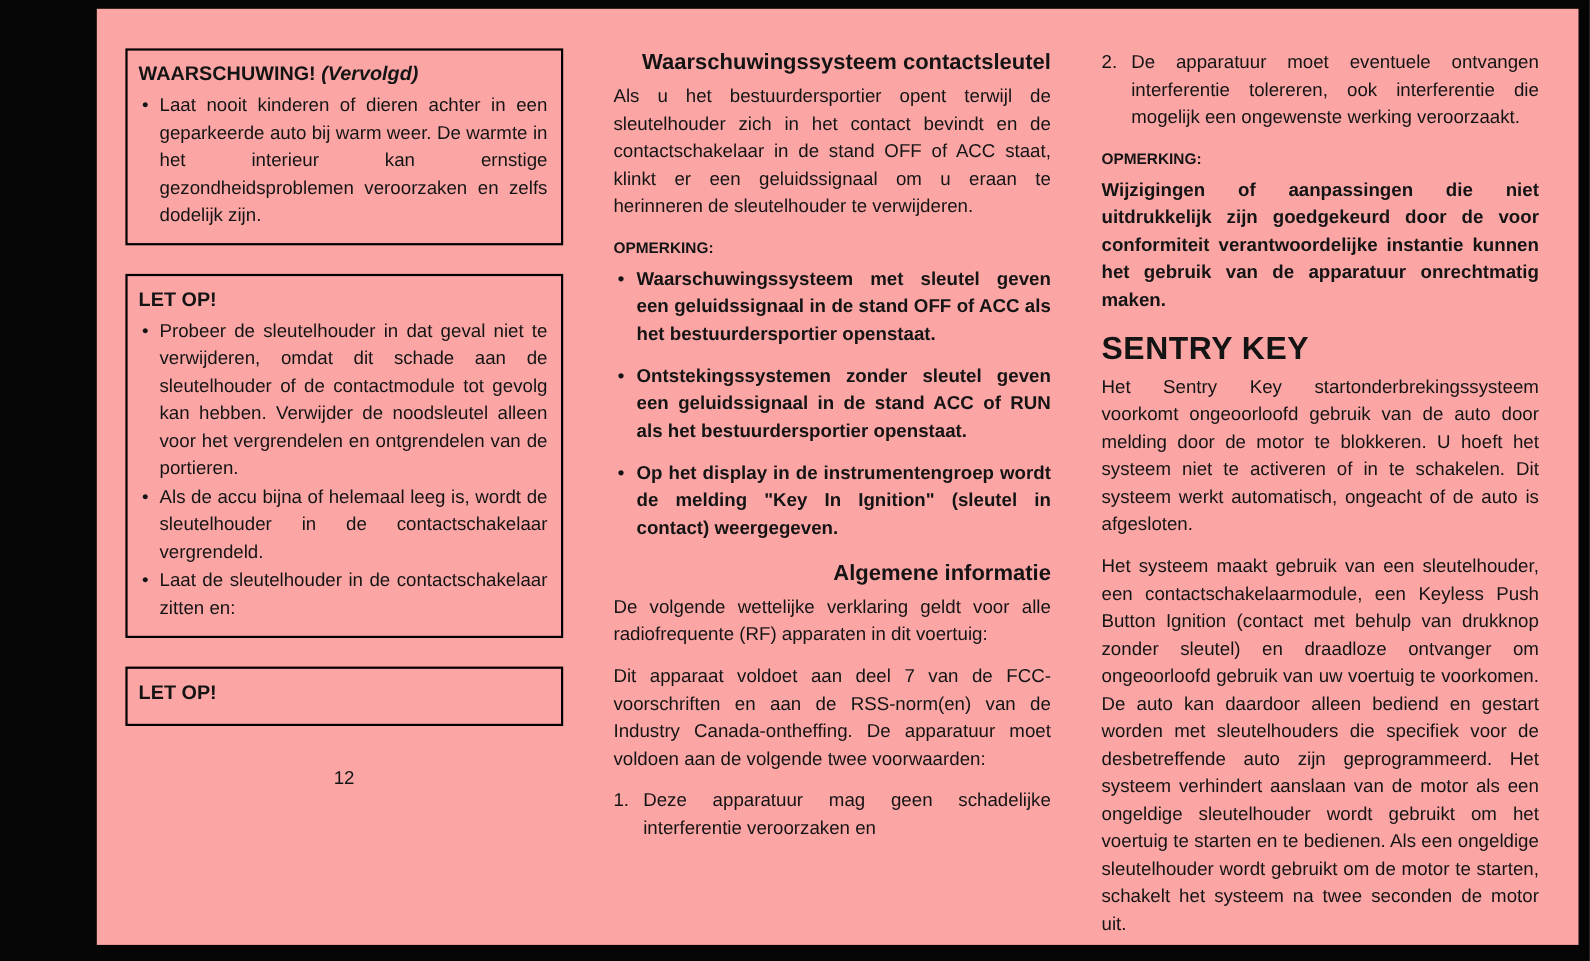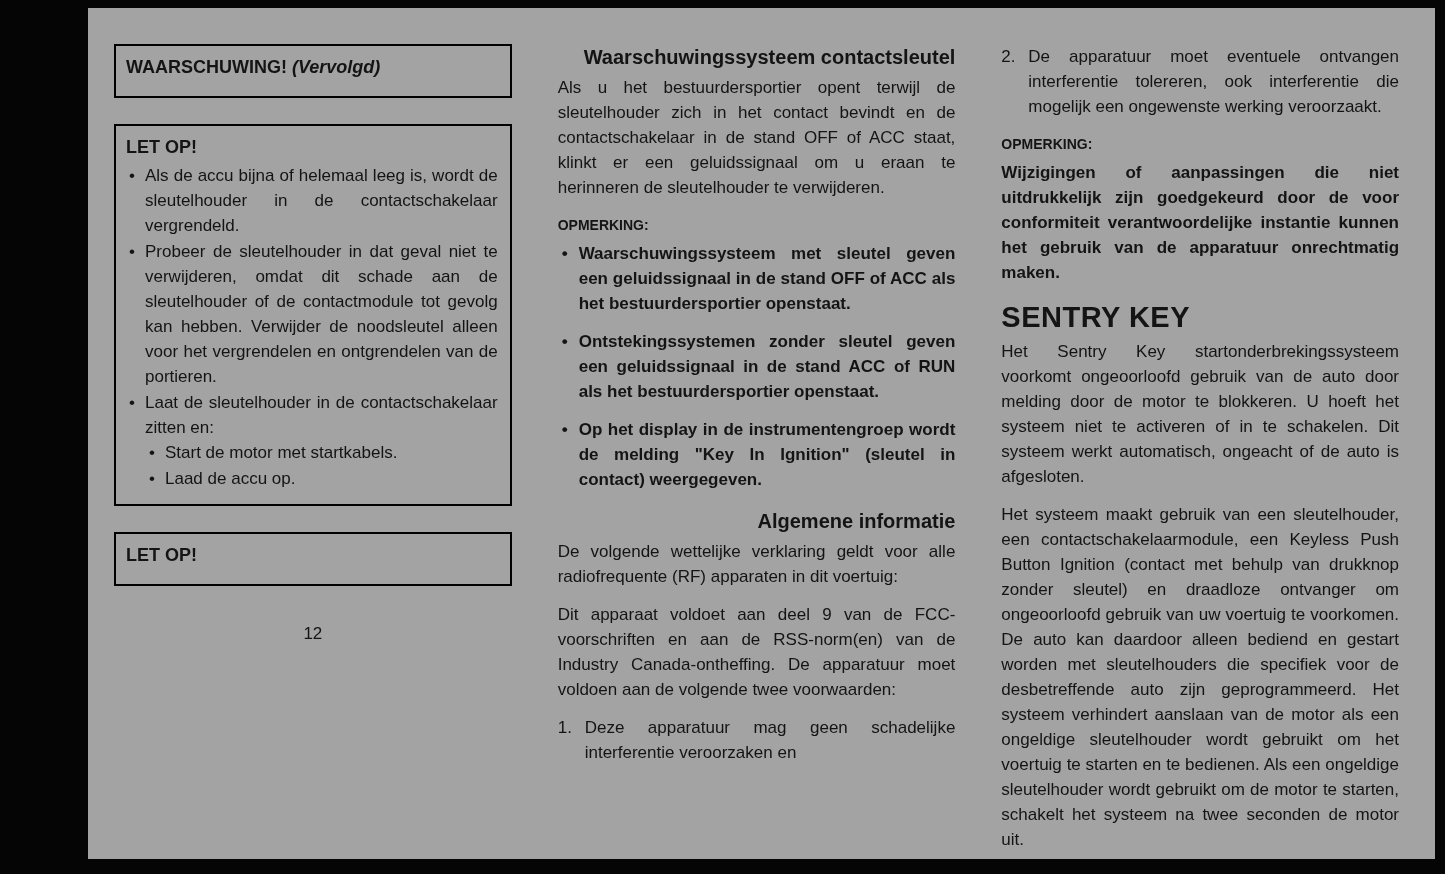--- a/index.html
+++ b/index.html
@@ -1,21 +1,21 @@
 <!DOCTYPE html>
 <html><head>
 <meta charset="utf-8">
 <style>
   * { margin:0; padding:0; box-sizing:border-box; }
   html, body { width:1445px; height:874px; background:#000; overflow:hidden; }
   body { font-family:"Liberation Sans", sans-serif; color:#141414; }
 
   .scan-frame { position:relative; width:1445px; height:874px; background:#050505; }
   .page { position:absolute; left:88px; top:8px; right:10px; bottom:15px;
-          background:#a3a3a3; padding:36px 36px 14px 26px; }
+          background:#fca5a5; padding:36px 36px 14px 26px; }
 
   .columns { display:flex; gap:46px; height:100%; }
   .col { flex:1; min-width:0; font-size:17px; line-height:25px; text-align:justify; }
 
   
   .box { border:2px solid #000; padding:9px 12px 13px 10px; margin-bottom:26px; }
   .box-title { font-size:18px; font-weight:bold; line-height:24px; margin-bottom:4px; text-align:left; }
   .box-title .it { font-style:italic; }
 
   .bullet { position:relative; padding-left:19px; }
@@ -47,52 +47,49 @@
   <div class="page">
     <div class="columns">
 
       <div class="col">
 
         <div class="box">
           <div class="box-title">
             <span>WAARSCHUWING!</span>
             <span class="it">(Vervolgd)</span>
           </div>
+          <div class="bullet">Laat nooit kinderen of dieren achter in een geparkeerde auto bij warm weer. De warmte in het interieur kan ernstige gezondheidsproblemen veroorzaken en zelfs dodelijk zijn.</div>
         </div>
 
         <div class="box">
           <div class="box-title">LET OP!</div>
+          <div class="bullet">Probeer de sleutelhouder in dat geval niet te verwijderen, omdat dit schade aan de sleutelhouder of de contactmodule tot gevolg kan hebben. Verwijder de noodsleutel alleen voor het vergrendelen en ontgrendelen van de portieren.</div>
           <div class="bullet">Als de accu bijna of helemaal leeg is, wordt de sleutelhouder in de contactschakelaar vergrendeld.</div>
-          <div class="bullet">Probeer de sleutelhouder in dat geval niet te verwijderen, omdat dit schade aan de sleutelhouder of de contactmodule tot gevolg kan hebben. Verwijder de noodsleutel alleen voor het vergrendelen en ontgrendelen van de portieren.</div>
           <div class="bullet">Laat de sleutelhouder in de contactschakelaar zitten en:</div>
-          <div class="sub-bullets">
-            <div class="bullet">Start de motor met startkabels.</div>
-            <div class="bullet">Laad de accu op.</div>
-          </div>
         </div>
 
         <div class="box">
           <div class="box-title">LET OP!</div>
         </div>
 
         <div class="page-number">12</div>
       </div>
 
       <div class="col">
         <div class="h-section">Waarschuwingssysteem contactsleutel</div>
         <div class="para">Als u het bestuurdersportier opent terwijl de sleutelhouder zich in het contact bevindt en de contactschakelaar in de stand OFF of ACC staat, klinkt er een geluidssignaal om u eraan te herinneren de sleutelhouder te verwijderen.</div>
 
         <div class="h-note">OPMERKING:</div>
         <div class="bold-bullet">Waarschuwingssysteem met sleutel geven een geluidssignaal in de stand OFF of ACC als het bestuurdersportier openstaat.</div>
         <div class="bold-bullet">Ontstekingssystemen zonder sleutel geven een geluidssignaal in de stand ACC of RUN als het bestuurdersportier openstaat.</div>
         <div class="bold-bullet">Op het display in de instrumentengroep wordt de melding "Key In Ignition" (sleutel in contact) weergegeven.</div>
 
         <div class="h-section" style="margin-top:16px;">Algemene informatie</div>
         <div class="para">De volgende wettelijke verklaring geldt voor alle radiofrequente (RF) apparaten in dit voertuig:</div>
-        <div class="para">Dit apparaat voldoet aan deel 9 van de FCC-voorschriften en aan de RSS-norm(en) van de Industry Canada-ontheffing. De apparatuur moet voldoen aan de volgende twee voorwaarden:</div>
+        <div class="para">Dit apparaat voldoet aan deel 7 van de FCC-voorschriften en aan de RSS-norm(en) van de Industry Canada-ontheffing. De apparatuur moet voldoen aan de volgende twee voorwaarden:</div>
 
         <div class="num-item">
           <span class="num">1.</span>
           <span class="txt">Deze apparatuur mag geen schadelijke interferentie veroorzaken en</span>
         </div>
       </div>
 
       <div class="col">
         <div class="num-item">
           <span class="num">2.</span>

